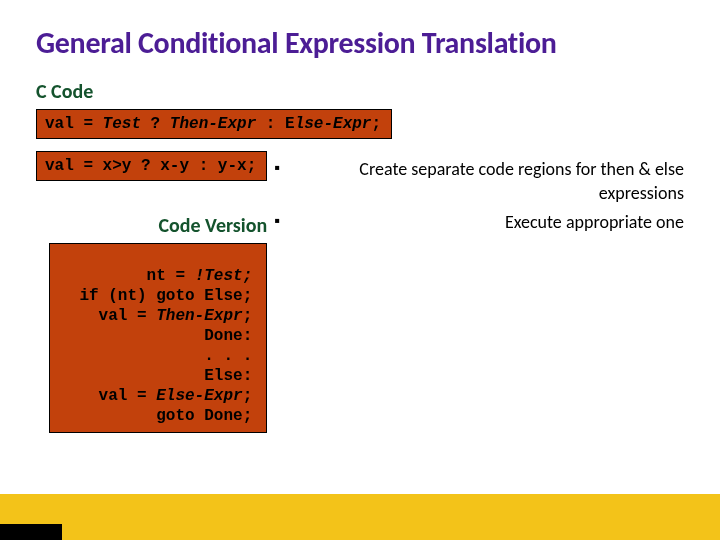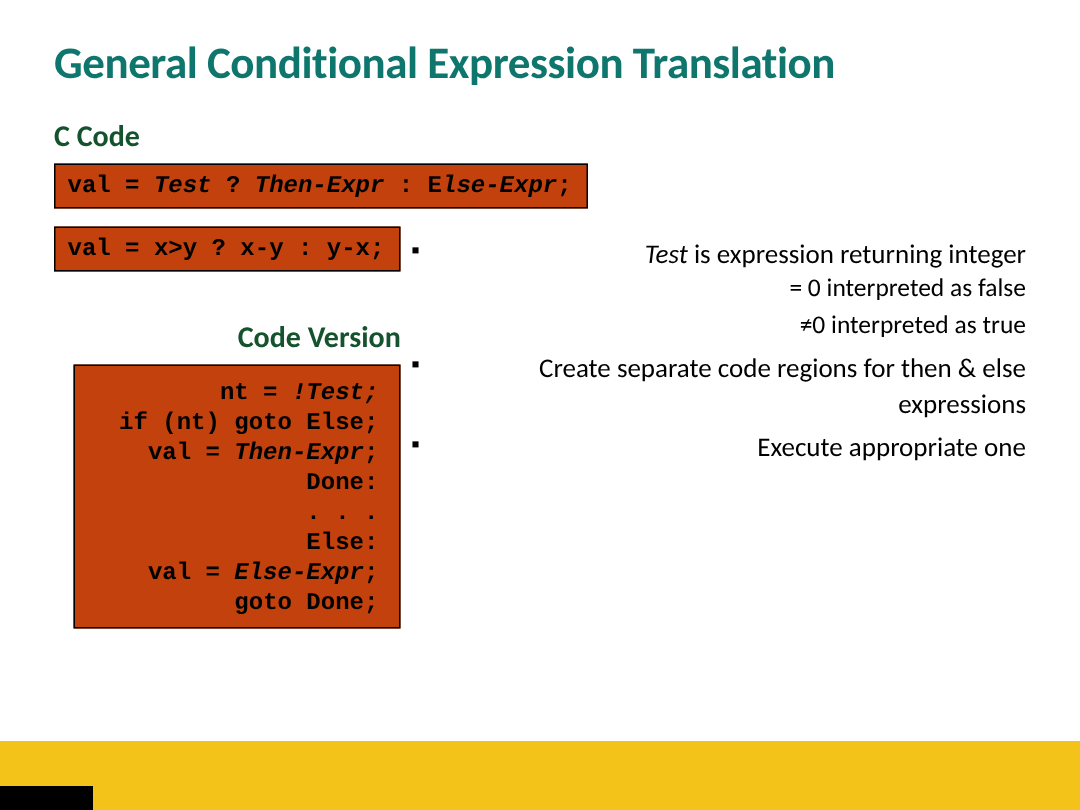--- a/index.html
+++ b/index.html
@@ -10,21 +10,21 @@
     background: #fff;
     position: relative;
     overflow: hidden;
   }
   .slide {
     padding: 24px 36px 0 36px;
   }
   .title {
     font-size: 30px;
     font-weight: 700;
-    color: #0f766e;
+    color: #4c1d95;
     margin-bottom: 18px;
     letter-spacing: -0.3px;
   }
   .subhead {
     font-size: 20px;
     font-weight: 700;
     color: #14532d;
     margin-bottom: 6px;
   }
   .codebox {
@@ -33,21 +33,21 @@
     border: 1px solid #000;
     padding: 4px 10px 4px 8px;
     margin-bottom: 12px;
     font-family: "Courier New", monospace;
     font-size: 16px;
     font-weight: 700;
     white-space: pre;
     line-height: 1.25;
   }
   .codebox .it { font-style: italic; }
-  .codebox.multi { padding: 8px 14px 6px 10px; }
+  .codebox.multi { padding: 22px 14px 6px 10px; }
   .two-col {
     display: flex;
     align-items: flex-start;
     gap: 7px;
     text-align: right;
   }
   .leftcol { flex: 0 0 auto; }
   .rightcol {
     flex: 1 1 auto;
     padding-top: 6px;
@@ -109,25 +109,20 @@
   val = <span class="it">Then-Expr</span>;
 Done:
   . . .
 Else:
   val = <span class="it">Else-Expr</span>;
   goto Done;</span></div>
     </div>
 
     <div class="rightcol">
       <ul class="bullets">
-        <li>
-          <span class="it">Test</span><span> is expression returning integer</span>
-          <div class="sub">= 0 interpreted as false</div>
-          <div class="sub"><span>≠</span><span>0 interpreted as true</span></div>
-        </li>
         <li>Create separate code regions for then &amp; else expressions</li>
         <li>Execute appropriate one</li>
       </ul>
     </div>
 
   </div>
 </div>
 
 <div class="footer-bar"></div>
 <div class="footer-notch"></div>

